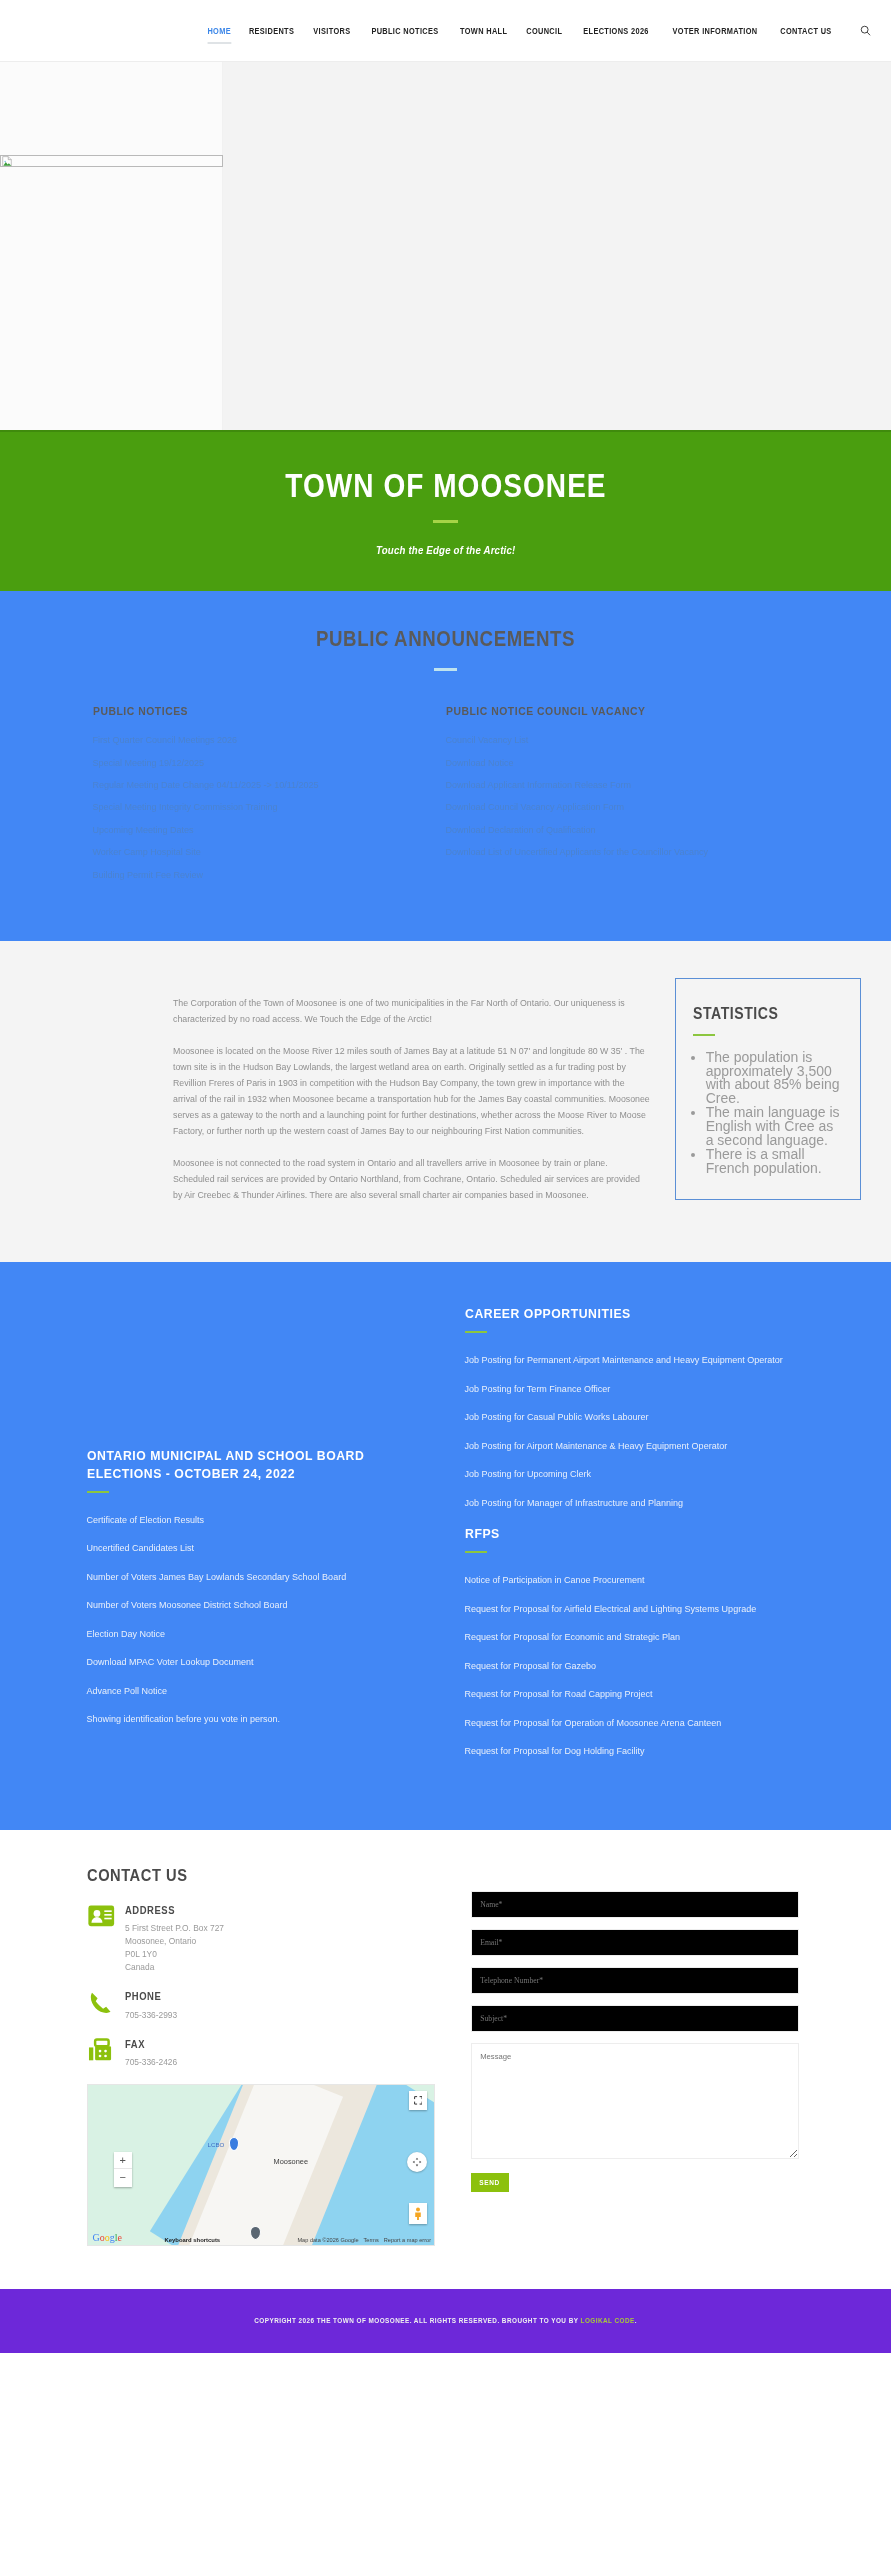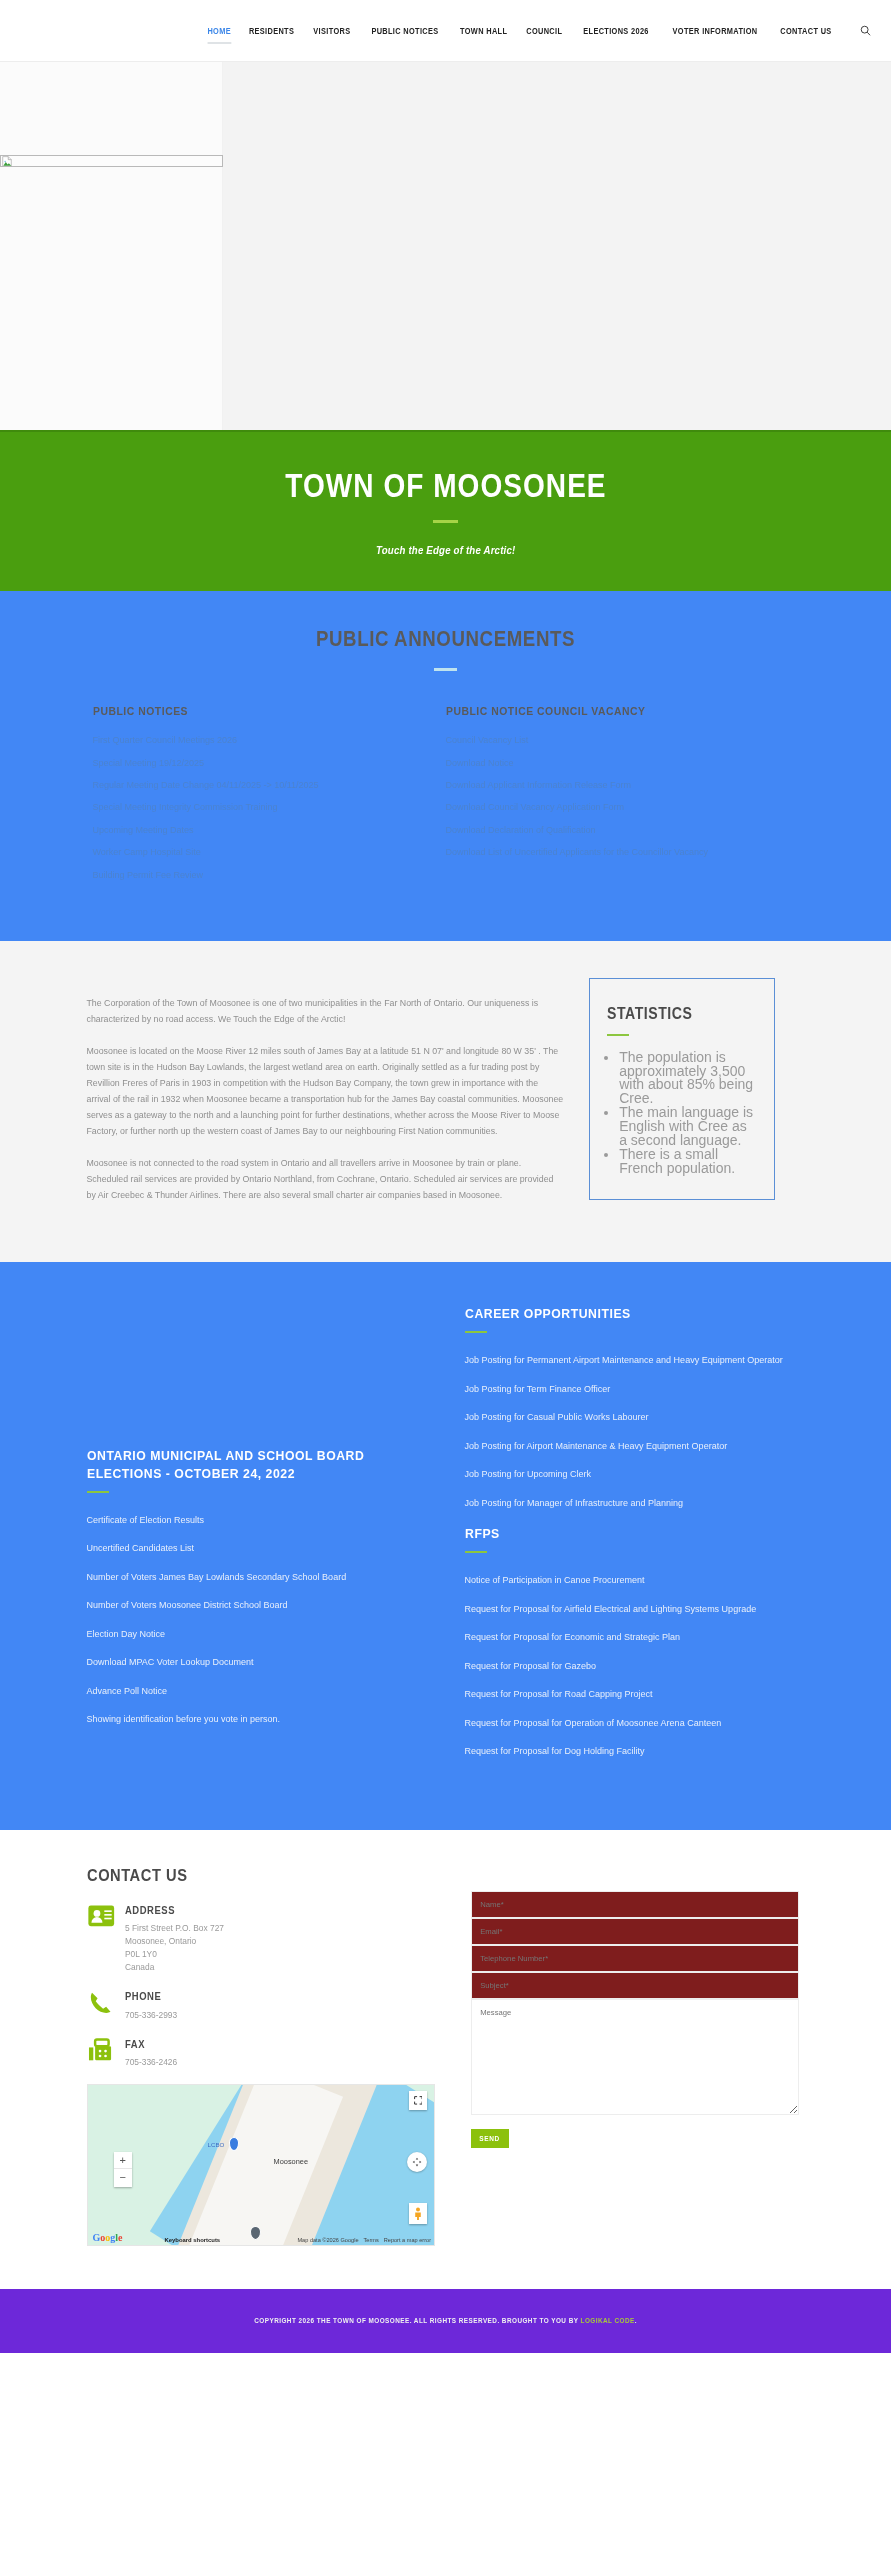--- a/index.html
+++ b/index.html
@@ -166,21 +166,21 @@
     cursor: pointer;
     text-decoration: none;
   }
 
   
   .about {
     width: 891px;
     background: #f4f4f4;
     padding: 37px 0 43px 0;
     display: flex;
-    justify-content: center;
+    justify-content: flex-end;
   }
   .about-inner { width: 718px; display: flex; gap: 25px; }
   .about-text { width: 477px; padding-top: 17.3px; }
   .about-text p {
     font-size: 8.8px;
     line-height: 16px;
     color: #8f8f8f;
     margin-bottom: 16px;
   }
   .stats-box {
@@ -362,40 +362,41 @@
     box-shadow: 0 0.6px 1.9px rgba(0,0,0,.3);
     display: flex; align-items: center; justify-content: center;
     cursor: pointer;
   }
   .map-fullscreen { right: 6.2px; top: 6.2px; width: 18.6px; height: 18.6px; }
   .map-compass { right: 6.2px; top: 67px; width: 20px; height: 20px; border-radius: 50%; }
   .map-pegman { right: 6.2px; top: 118px; width: 18.6px; height: 21px; }
   .map-google {
     position: absolute; left: 5px; bottom: 1.9px;
     font-family: "Liberation Serif", serif;
-    font-size: 10px; font-weight: 700;
+    font-size: 10px; font-weight: 400;
   }
   .map-attr {
     position: absolute; right: 2.5px; bottom: 2.5px;
     font-size: 5.6px; color: #444;
     display: flex; gap: 5px; align-items: center;
   }
   .map-attr span { cursor: pointer; }
   .map-kbd {
     position: absolute; left: 77px; bottom: 1.9px;
     font-size: 5.9px; font-weight: 700; color: #222; cursor: pointer;
   }
 
   
   .field {
     width: 328px; height: 27px;
     border: 0.6px solid #ededed;
-    background: #7f1d1d;
+    background: #000000;
+    margin-bottom: 11px;
     padding: 0 8.7px;
-    font-family: Liberation Sans, sans-serif;
+    font-family: Liberation Serif, serif;
     font-size: 7.7px;
     color: #b3b3b3;
     outline: none;
   }
   .field-area {
     width: 328px; height: 116px;
     border: 0.6px solid #ededed;
     background: #fff;
     padding: 8.7px;
     font-family: "Liberation Sans", sans-serif;

